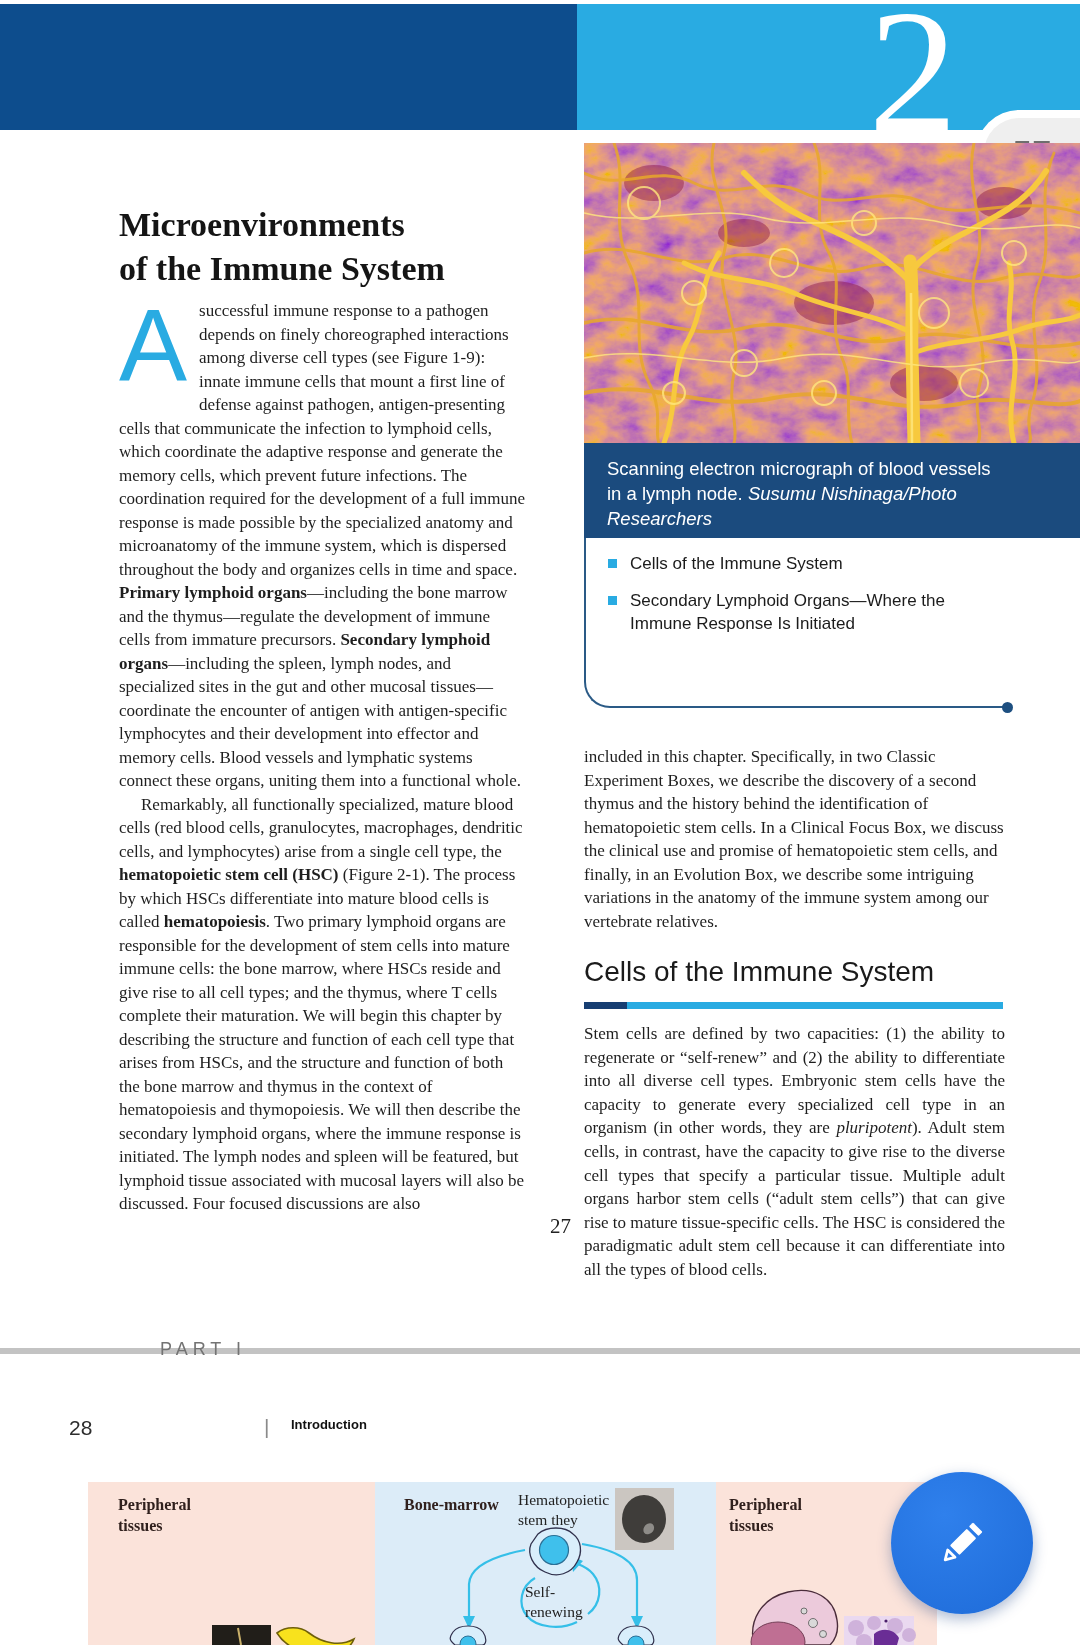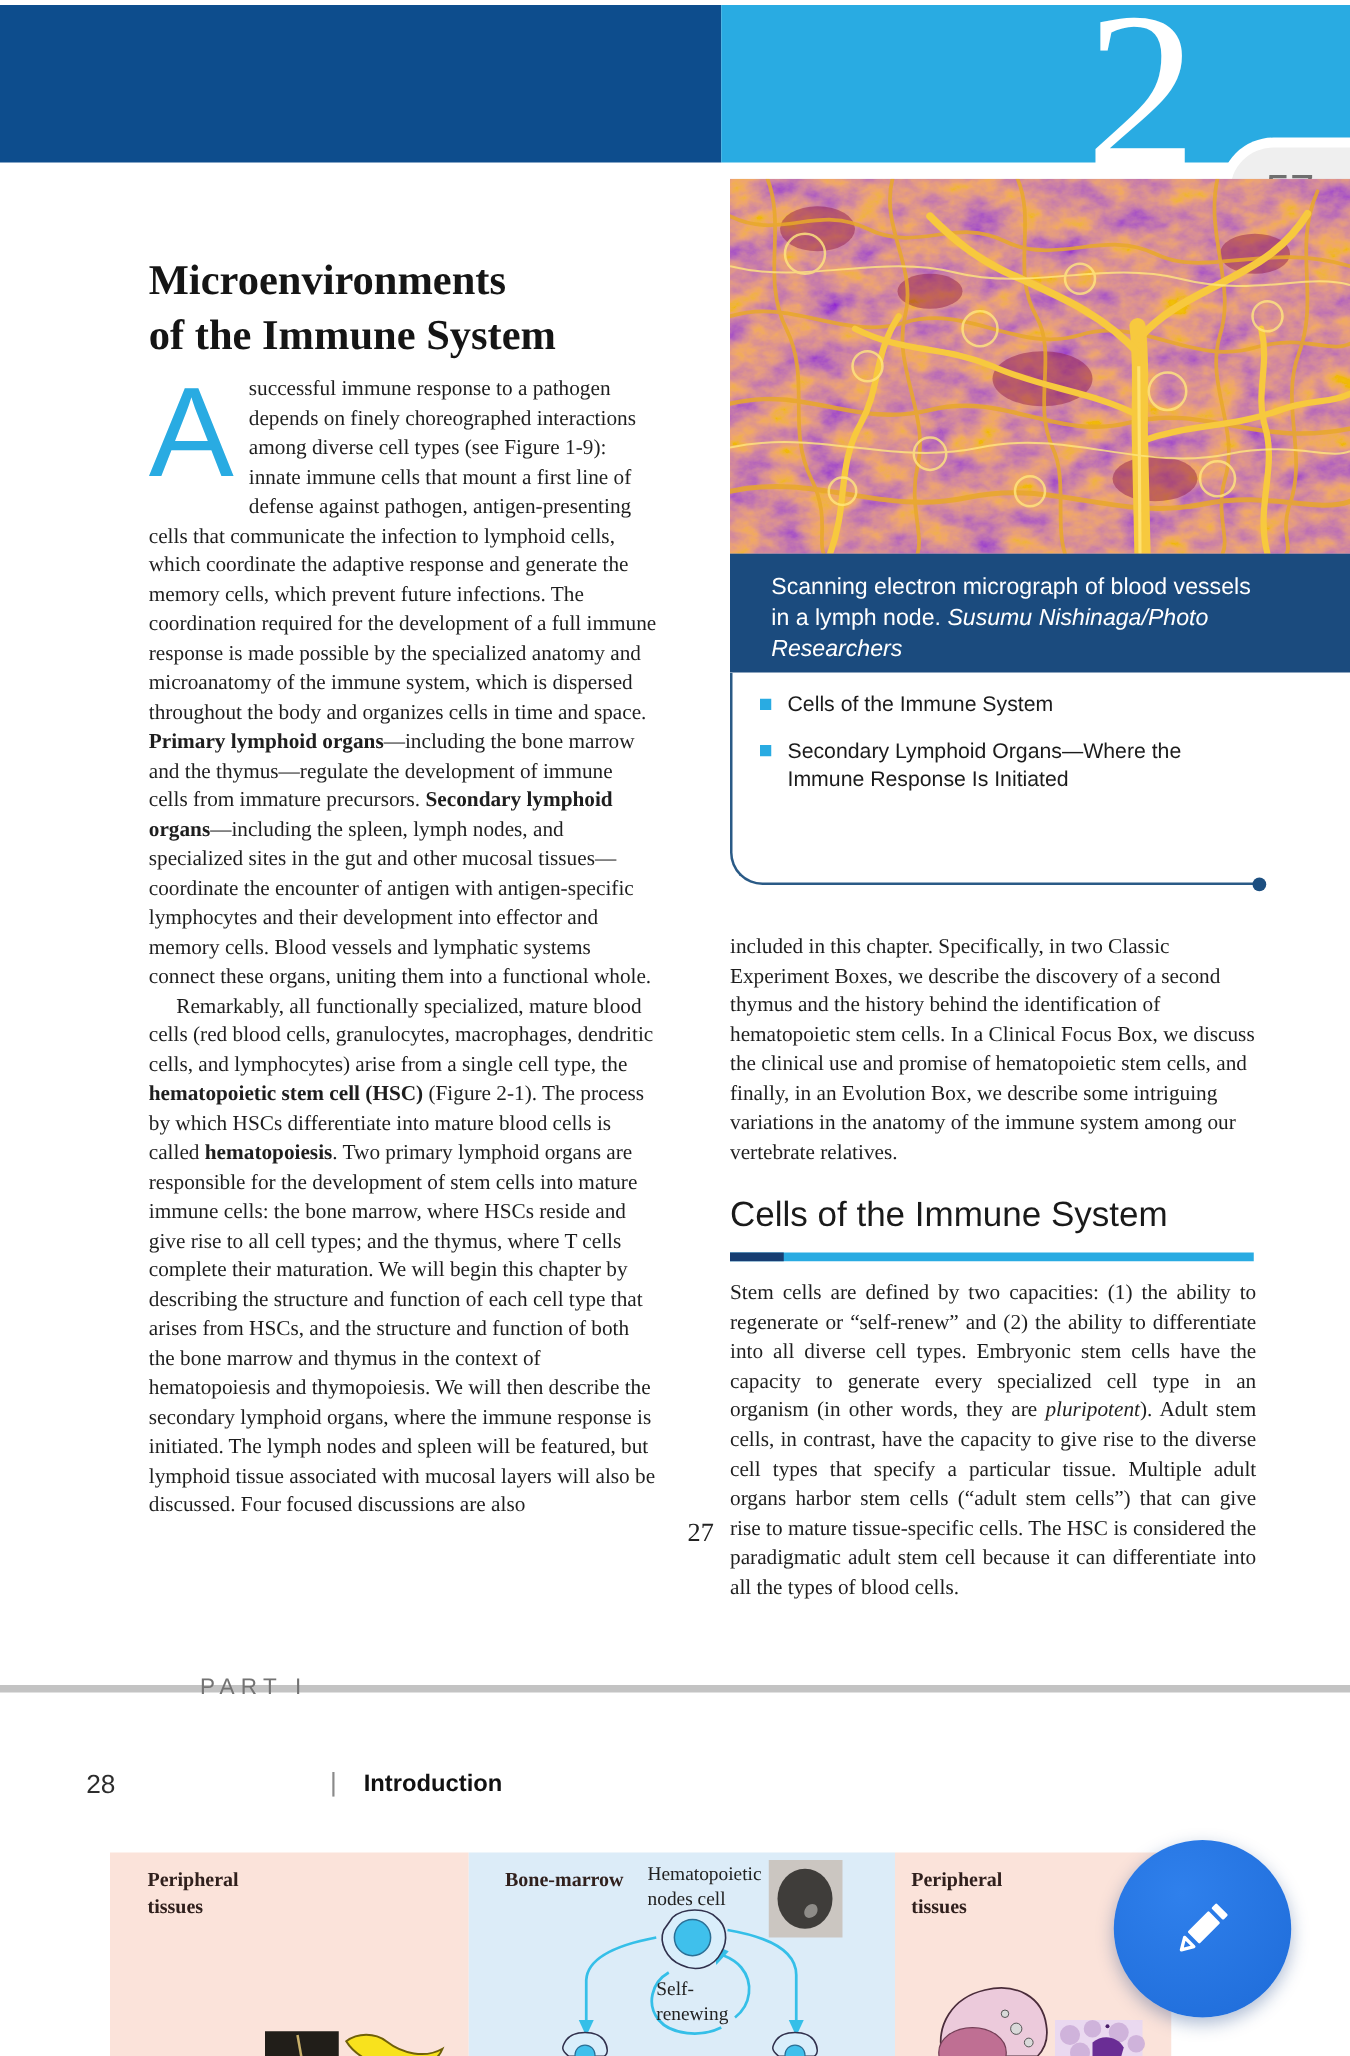--- a/index.html
+++ b/index.html
@@ -18,21 +18,21 @@
   .intro{position:absolute;left:119px;top:299px;width:406px;font-family:"Liberation Serif",serif;
     font-size:17px;line-height:23.5px;color:#1e1e1e;}
   .intro p{margin:0;}
   .dropcap{float:left;font-family:"Liberation Sans",sans-serif;color:#29abe2;
     font-size:102px;line-height:82px;height:92px;margin:6px 12px 0 0;}
   .para-indent{text-indent:22px;}
   
   .micrograph{position:absolute;left:584px;top:143px;width:496px;height:300px;overflow:hidden;}
   .micrograph svg{display:block;width:496px;height:300px;}
   .caption{position:absolute;left:584px;top:443px;width:496px;height:95px;background:#1b4b7e;box-sizing:border-box;
-    padding:13px 0 0 33px;color:#fff;font-family:"Liberation Sans",sans-serif;font-size:18.5px;line-height:25px;}
+    padding:13px 0 0 23px;color:#fff;font-family:"Liberation Sans",sans-serif;font-size:18.5px;line-height:25px;}
   .caption-text{display:block;width:402px;}
   .caption-credit{font-style:italic;}
   .toc{position:absolute;left:584px;top:538px;width:424px;height:170px;box-sizing:border-box;
     border-left:2px solid #2a5a86;border-bottom:2px solid #2a5a86;border-bottom-left-radius:26px;
     padding:14px 0 0 22px;}
   .toc::after{content:"";position:absolute;right:-5px;bottom:-7px;width:11px;height:11px;border-radius:50%;background:#1d4f80;}
   .toc-item{display:flex;gap:13px;margin-bottom:14px;font-family:"Liberation Sans",sans-serif;
     font-size:17px;line-height:23px;color:#1b1b1b;}
   .bullet{flex:0 0 auto;width:9px;height:9px;background:#29abe2;margin-top:7px;}
   .toc-item .text{max-width:382px;}
@@ -46,21 +46,21 @@
     font-family:Liberation Serif, serif;font-size:17px;line-height:23.6px;color:#1e1e1e;}
   .pagenum27{position:absolute;left:550px;top:1214px;font-family:"Liberation Serif",serif;font-size:21px;color:#222;}
   
   .pagegap{position:absolute;left:0;top:1348px;width:1080px;height:6px;background:#c3c3c3;}
   
   .rh-num{position:absolute;left:69px;top:1416px;font-family:"Liberation Sans",sans-serif;font-size:21px;color:#2d2d2d;}
   .rh-part{position:absolute;left:160px;top:1339px;font-family:"Liberation Sans",sans-serif;font-size:18px;
     letter-spacing:5px;color:#737373;}
   .rh-div{position:absolute;left:264px;top:1415px;font-family:"Liberation Sans",sans-serif;font-size:21px;color:#8a8a8a;}
   .rh-title{position:absolute;left:291px;top:1417px;font-family:"Liberation Sans",sans-serif;font-weight:700;
-    font-size:19px;color:#111;}
+    font-size:13px;color:#111;}
   
   .panel{position:absolute;top:1482px;height:204px;overflow:hidden;}
   .p-left{left:88px;width:287px;background:#fbe3da;}
   .p-mid{left:375px;width:341px;background:#dcecf8;}
   .p-right{left:716px;width:221px;background:#fbe3da;}
   .panel svg{position:absolute;left:0;top:0;}
   .fig-label{position:absolute;font-family:"Liberation Serif",serif;font-weight:700;font-size:16px;
     line-height:21px;color:#30201d;}
   .fig-label-reg{position:absolute;font-family:"Liberation Serif",serif;font-weight:400;font-size:15.5px;
     line-height:20px;color:#222;}
@@ -205,21 +205,21 @@
       <circle cx="179" cy="68" r="14.5" fill="#3fc0ec" stroke="#2b6f95" stroke-width="1.2"></circle>
       <rect x="240" y="6" width="59" height="62" fill="#cbc6c1"></rect>
       <ellipse cx="269" cy="37" rx="22" ry="24" fill="#3f3d3a"></ellipse>
       <path d="M272,42 C280,38 282,50 274,52 C268,54 266,46 272,42" fill="#8e8c88"></path>
       <path d="M78,150 C84,142 102,142 108,150 C112,156 112,164 106,163 L80,163 C74,158 74,156 78,150 Z" fill="#d9eefb" stroke="#31314d" stroke-width="1.2"></path>
       <circle cx="93" cy="162" r="8" fill="#3fc0ec" stroke="#2b6f95" stroke-width="1"></circle>
       <path d="M246,150 C252,142 270,142 276,150 C280,156 280,164 274,163 L248,163 C242,158 242,156 246,150 Z" fill="#d9eefb" stroke="#31314d" stroke-width="1.2"></path>
       <circle cx="261" cy="162" r="8" fill="#3fc0ec" stroke="#2b6f95" stroke-width="1"></circle>
     </svg>
     <div class="fig-label lbl-marrow">Bone-marrow</div>
-    <div class="fig-label-reg lbl-hsc">Hematopoietic nodes cell</div>
+    <div class="fig-label-reg lbl-hsc">Hematopoietic stem they</div>
     <div class="fig-label-reg lbl-selfrenew">Self-renewing</div>
   </div>
 
   <div class="panel p-right">
     <svg width="221" height="163" viewBox="0 0 221 163">
       <path d="M38,163 C32,138 46,116 72,110 C98,104 118,116 121,138 C123,150 119,158 114,163 Z" fill="#eccadb" stroke="#4a2c3a" stroke-width="1.4"></path>
       <ellipse cx="62" cy="160" rx="27" ry="20" fill="#bf6f93" stroke="#743f57" stroke-width="1"></ellipse>
       <circle cx="97" cy="141" r="4.5" fill="#d9d9d9" stroke="#555" stroke-width="0.8"></circle>
       <circle cx="107" cy="152" r="3.5" fill="#d9d9d9" stroke="#555" stroke-width="0.8"></circle>
       <circle cx="88" cy="129" r="3" fill="#d9d9d9" stroke="#555" stroke-width="0.8"></circle>

